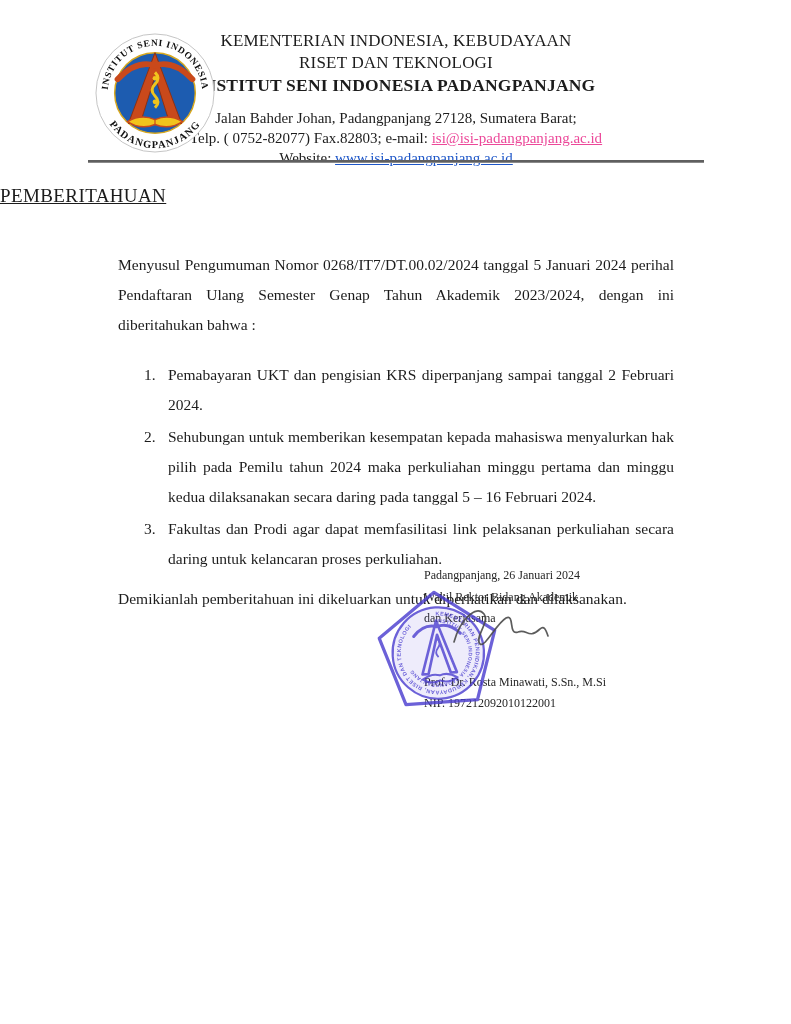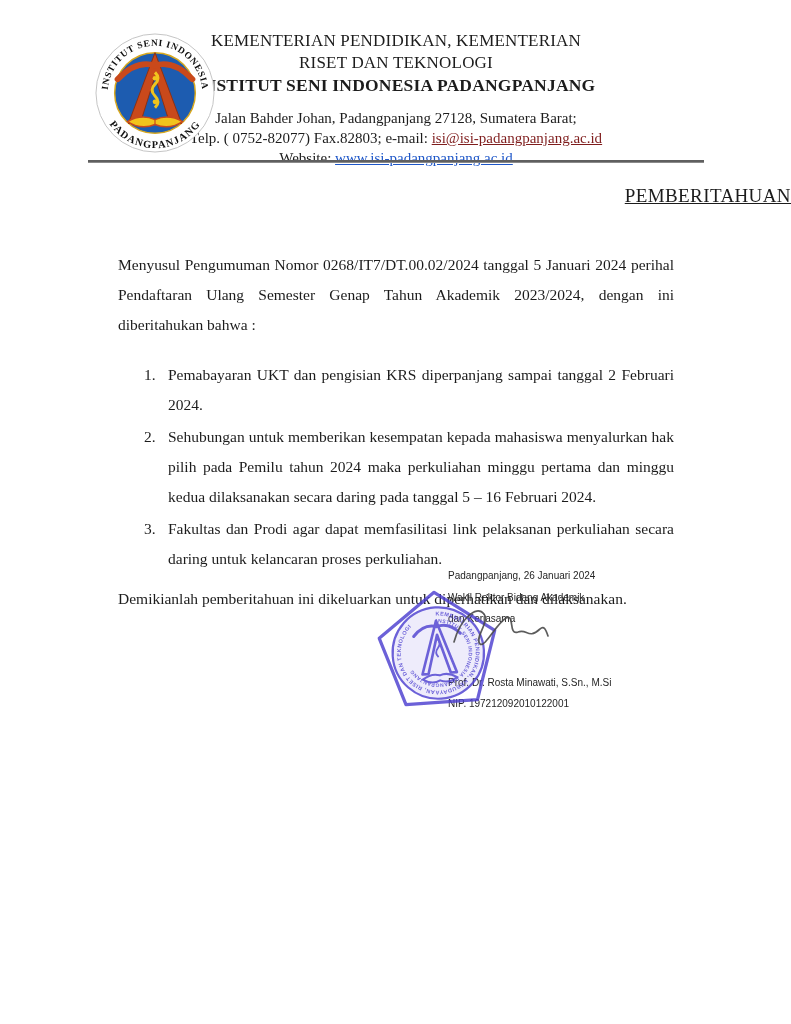--- a/index.html
+++ b/index.html
@@ -17,50 +17,50 @@
   
   .letterhead {
     position:absolute; top:30px; left:88px; width:616px;
     text-align:center;
   }
   .logo-wrap { position:absolute; left:7px; top:3px; width:120px; height:120px; }
   .lh-line1, .lh-line2 { font-size:17px; line-height:22px; letter-spacing:0.2px; }
   .lh-line3 { font-size:17.5px; line-height:22px; font-weight:bold; letter-spacing:0.2px; }
   .lh-line4 { font-size:15px; line-height:20px; margin-top:12px; }
   .lh-line5, .lh-line6 { font-size:15px; line-height:20px; }
-  .u-black { text-decoration:underline; color:#7f1d1d; }
+  .u-black { text-decoration:underline; color:#ec4899; }
   .u-blue  { text-decoration:underline; color:#1d56c8; }
   .divider {
     position:absolute; top:160px; left:88px; width:616px; height:3px;
     background:#5f5f5f; border-bottom:1px solid #8a8a8a;
   }
 
   
-  .title-block { position:absolute; top:185px; left:0; width:791px; text-align:right; }
+  .title-block { position:absolute; top:185px; left:0; width:791px; text-align:left; }
   .doc-title { font-size:19px; letter-spacing:0.4px; text-decoration:underline; }
   .doc-number { font-size:14.5px; margin-top:4px; }
 
   
   .body-block {
     position:absolute; top:250px; left:118px; width:556px;
     font-size:15.5px; line-height:30px; text-align:justify;
   }
   .opening { margin-bottom:20px; }
   .num-list { margin-left:26px; }
   .list-item { display:flex; }
   .list-item + .list-item { margin-top:2px; }
   .li-num { flex:0 0 24px; }
   .li-text { flex:1; text-align:justify; }
   .closing { margin-top:10px; }
 
   
   .sig-block {
-    position:absolute; left:448px; top:565px; width:290px;
-    font-family:Liberation Sans, sans-serif;
-    font-size:10px; line-height:21.5px; color:#262626;
+    position:absolute; left:424px; top:565px; width:290px;
+    font-family:Liberation Serif, serif;
+    font-size:12px; line-height:21.5px; color:#262626;
     z-index:1;
   }
   .sig-gap { height:42px; }
 
   .stamp-wrap {
     position:absolute; left:376px; top:582px; width:124px; height:134px;
     opacity:0.82; z-index:2; transform:rotate(-4deg);
     pointer-events:none;
   }
   .signature-wrap {
@@ -90,21 +90,21 @@
         </text>
         <path d="M61,20 L34,92 L46,92 L61,44 L76,92 L88,92 Z" fill="#c9491b" stroke="#8e2f10" stroke-width="1"></path>
         <path d="M23,47 Q42,27 61,33 Q80,27 99,47" stroke="#c9491b" stroke-width="6" fill="none" stroke-linecap="round"></path>
         <path d="M61,40 q6,6 0,12 q-6,6 0,12 q6,6 0,12" stroke="#f2c41d" stroke-width="3" fill="none"></path>
         <circle cx="61" cy="46" r="2.4" fill="#f2c41d"></circle>
         <circle cx="61" cy="70" r="2.4" fill="#f2c41d"></circle>
         <path d="M33,90 Q47,82 61,88 Q75,82 89,90 Q75,99 61,93 Q47,99 33,90 Z" fill="#f2c41d" stroke="#c9491b" stroke-width="1.5"></path>
         <path d="M61,88 L61,93" stroke="#c9491b" stroke-width="1.2"></path>
       </svg>
     </div>
-    <div class="lh-line1">KEMENTERIAN PENDIDIKAN, KEMENTERIAN</div>
+    <div class="lh-line1">KEMENTERIAN INDONESIA, KEBUDAYAAN</div>
     <div class="lh-line2">RISET DAN TEKNOLOGI</div>
     <div class="lh-line3">INSTITUT SENI INDONESIA PADANGPANJANG</div>
     <div class="lh-line4">Jalan Bahder Johan,  Padangpanjang 27128, Sumatera Barat;</div>
     <div class="lh-line5"><span>Telp. ( 0752-82077) Fax.82803; e-mail: </span><a class="u-black" href="#">isi@isi-padangpanjang.ac.id</a></div>
     <div class="lh-line6"><span>Website: </span><a class="u-blue" href="#">www.isi-padangpanjang.ac.id</a></div>
   </div>
   <div class="divider"></div>
 
   <div class="title-block">
     <div class="doc-title">PEMBERITAHUAN</div>

